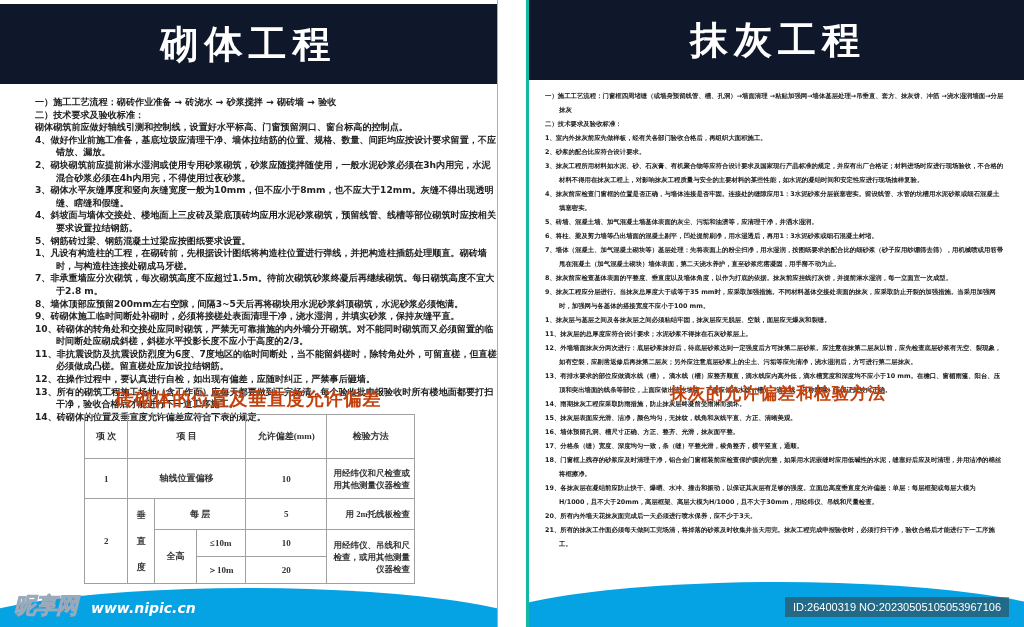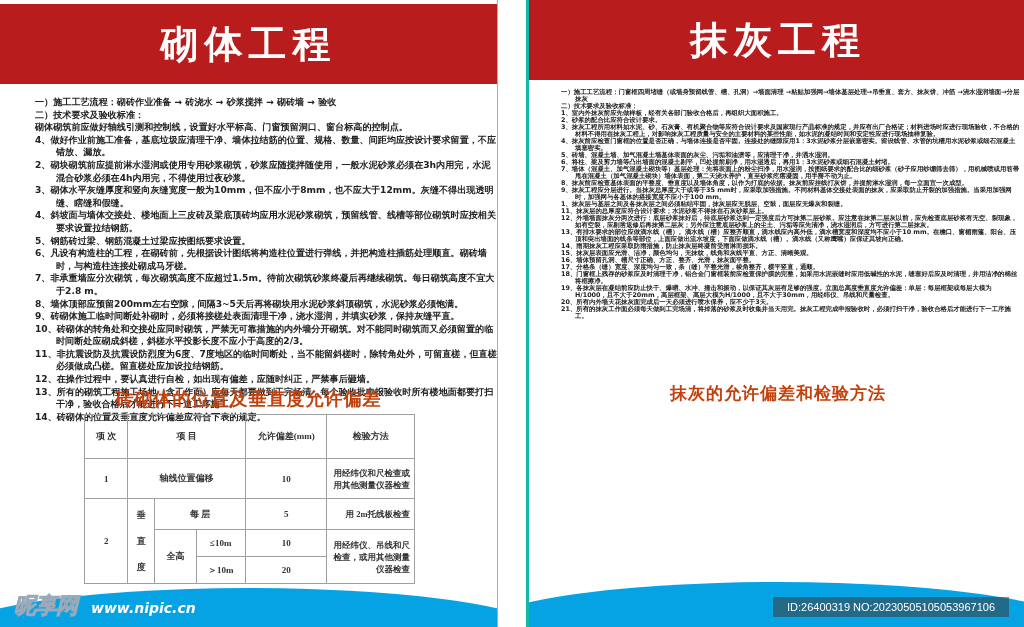--- a/index.html
+++ b/index.html
@@ -1,58 +1,58 @@
 <!DOCTYPE html>
 <html><head>
 <meta charset="utf-8">
 <style>
   html, body { margin:0; padding:0; }
   body { width:1024px; height:627px; background:#ffffff; position:relative; overflow:hidden; font-family:"DejaVu Sans", sans-serif; color:#222; }
   .panel { position:absolute; top:0; height:627px; background:#fff; border-right:1px solid #a9a9c9; overflow:hidden; }
   .panel.left { left:0; width:497px; border-left:none; }
   .panel.right { left:526px; width:498px; border-left:3px solid #14b8a6; border-right:none; }
-  .header { position:absolute; left:0; right:0; top:4px; background:#b91c1c; display:flex; align-items:center; justify-content:center; color:#fff; font-weight:bold; letter-spacing:6px; }
+  .header { position:absolute; left:0; right:0; top:4px; background:#0f172a; display:flex; align-items:center; justify-content:center; color:#fff; font-weight:bold; letter-spacing:6px; }
   .left .header { height:80px; font-size:38px; }
   .right .header { top:0; height:80px; font-size:38px; }
   .body-text { position:absolute; font-weight:bold; color:#222; }
   .left .body-text { left:35px; top:96px; width:462px; font-size:9.1px; line-height:12.6px; }
-  .right .body-text { left:32px; top:89px; width:460px; font-size:6.4px; line-height:7px; }
+  .right .body-text { left:16px; top:89px; width:460px; font-size:6.4px; line-height:14px; }
   .line { display:block; }
   .ind { padding-left:21px; text-indent:-21px; }
   .right .ind { padding-left:14px; text-indent:-14px; }
   .table-title { position:absolute; font-weight:bold; color:#c2410c; text-align:center; letter-spacing:1px; }
   .left .table-title { left:0; right:0; top:387px; font-size:18px; }
   .right .table-title { left:0; right:0; top:382px; font-size:17px; }
   table { position:absolute; border-collapse:collapse; font-weight:bold; color:#333; }
   td { border:1px solid #a0a0a0; text-align:center; padding:0 2px;font-family:Liberation Serif, serif; }
   .left table { left:84px; top:414px; width:331px; font-size:9px; }
   .left table td { height:26px; }
   .method { text-align:right; font-size:8.5px; line-height:12px; padding:2px 4px; }
   .wave { position:absolute; left:-60px; right:-60px; bottom:-120px; height:165px; background:#05a2e4; border-radius:50% 50% 0 0 / 30% 30% 0 0; }
   .left .wave { bottom:-126px; }
   .watermark-logo { position:absolute; left:14px; bottom:6px; color:#fff; font-weight:bold; font-size:22px; font-style:italic; }
   .watermark-logo .cn { font-size:22px; letter-spacing:-1px; -webkit-text-stroke:1px #9ab; color:#be185d; }
   .watermark-logo .url { font-size:14px; margin-left:14px; }
-  .id-badge { position:absolute; right:18px; bottom:10px; background:rgba(60,60,60,0.55); color:#fff; font-family:"Liberation Sans", sans-serif; font-size:11px; padding:4px 14px; }
+  .id-badge { position:absolute; right:18px; bottom:10px; background:rgba(60,60,60,0.55); color:#fff; font-family:"Liberation Sans", sans-serif; font-size:11px; padding:4px 8px; }
 </style>
 </head>
 <body>
 
 <div class="panel left">
   <div class="header">砌体工程</div>
   <div class="body-text" id="left-lines">
       <span class="line">一）施工工艺流程：砌砖作业准备 → 砖浇水 → 砂浆搅拌 → 砌砖墙 → 验收</span>
       <span class="line">二）技术要求及验收标准：</span>
       <span class="line">砌体砌筑前应做好轴线引测和控制线，设置好水平标高、门窗预留洞口、窗台标高的控制点。</span>
       <span class="line ind">4、做好作业前施工准备，基底垃圾应清理干净、墙体拉结筋的位置、规格、数量、间距均应按设计要求留置，不应错放、漏放。</span>
       <span class="line ind">2、砌块砌筑前应提前淋水湿润或使用专用砂浆砌筑，砂浆应随搅拌随使用，一般水泥砂浆必须在3h内用完，水泥混合砂浆必须在4h内用完，不得使用过夜砂浆。</span>
       <span class="line ind">3、砌体水平灰缝厚度和竖向灰缝宽度一般为10mm，但不应小于8mm，也不应大于12mm。灰缝不得出现透明缝、瞎缝和假缝。</span>
       <span class="line ind">4、斜坡面与墙体交接处、楼地面上三皮砖及梁底顶砖均应用水泥砂浆砌筑，预留线管、线槽等部位砌筑时应按相关要求设置拉结钢筋。</span>
       <span class="line ind">5、钢筋砖过梁、钢筋混凝土过梁应按图纸要求设置。</span>
-      <span class="line ind">6、凡设有构造柱的工程，在砌砖前，先根据设计图纸将构造柱位置进行弹线，并把构造柱插筋处理顺直。砌砖墙时，与构造柱连接处砌成马牙槎。</span>
+      <span class="line ind">1、凡设有构造柱的工程，在砌砖前，先根据设计图纸将构造柱位置进行弹线，并把构造柱插筋处理顺直。砌砖墙时，与构造柱连接处砌成马牙槎。</span>
       <span class="line ind">7、非承重墙应分次砌筑，每次砌筑高度不应超过1.5m。待前次砌筑砂浆终凝后再继续砌筑。每日砌筑高度不宜大于2.8 m。</span>
       <span class="line ind">8、墙体顶部应预留200mm左右空隙，间隔3~5天后再将砌块用水泥砂浆斜顶砌筑，水泥砂浆必须饱满。</span>
       <span class="line ind">9、砖砌体施工临时间断处补砌时，必须将接槎处表面清理干净，浇水湿润，并填实砂浆，保持灰缝平直。</span>
       <span class="line ind">10、砖砌体的转角处和交接处应同时砌筑，严禁无可靠措施的内外墙分开砌筑。对不能同时砌筑而又必须留置的临时间断处应砌成斜槎，斜槎水平投影长度不应小于高度的2/3。</span>
       <span class="line ind">11、非抗震设防及抗震设防烈度为6度、7度地区的临时间断处，当不能留斜槎时，除转角处外，可留直槎，但直槎必须做成凸槎。留直槎处应加设拉结钢筋。</span>
       <span class="line ind">12、在操作过程中，要认真进行自检，如出现有偏差，应随时纠正，严禁事后砸墙。</span>
       <span class="line ind">13、所有的砌筑工程施工场地（含工作面）应每天都要做到工完场清，每个验收批申报验收时所有楼地面都要打扫干净，验收合格后才能进行下一道工序施工。</span>
       <span class="line ind">14、砖砌体的位置及垂直度允许偏差应符合下表的规定。</span>
     </div>
   <div class="table-title">砖砌体的位置及垂直度允许偏差</div>

